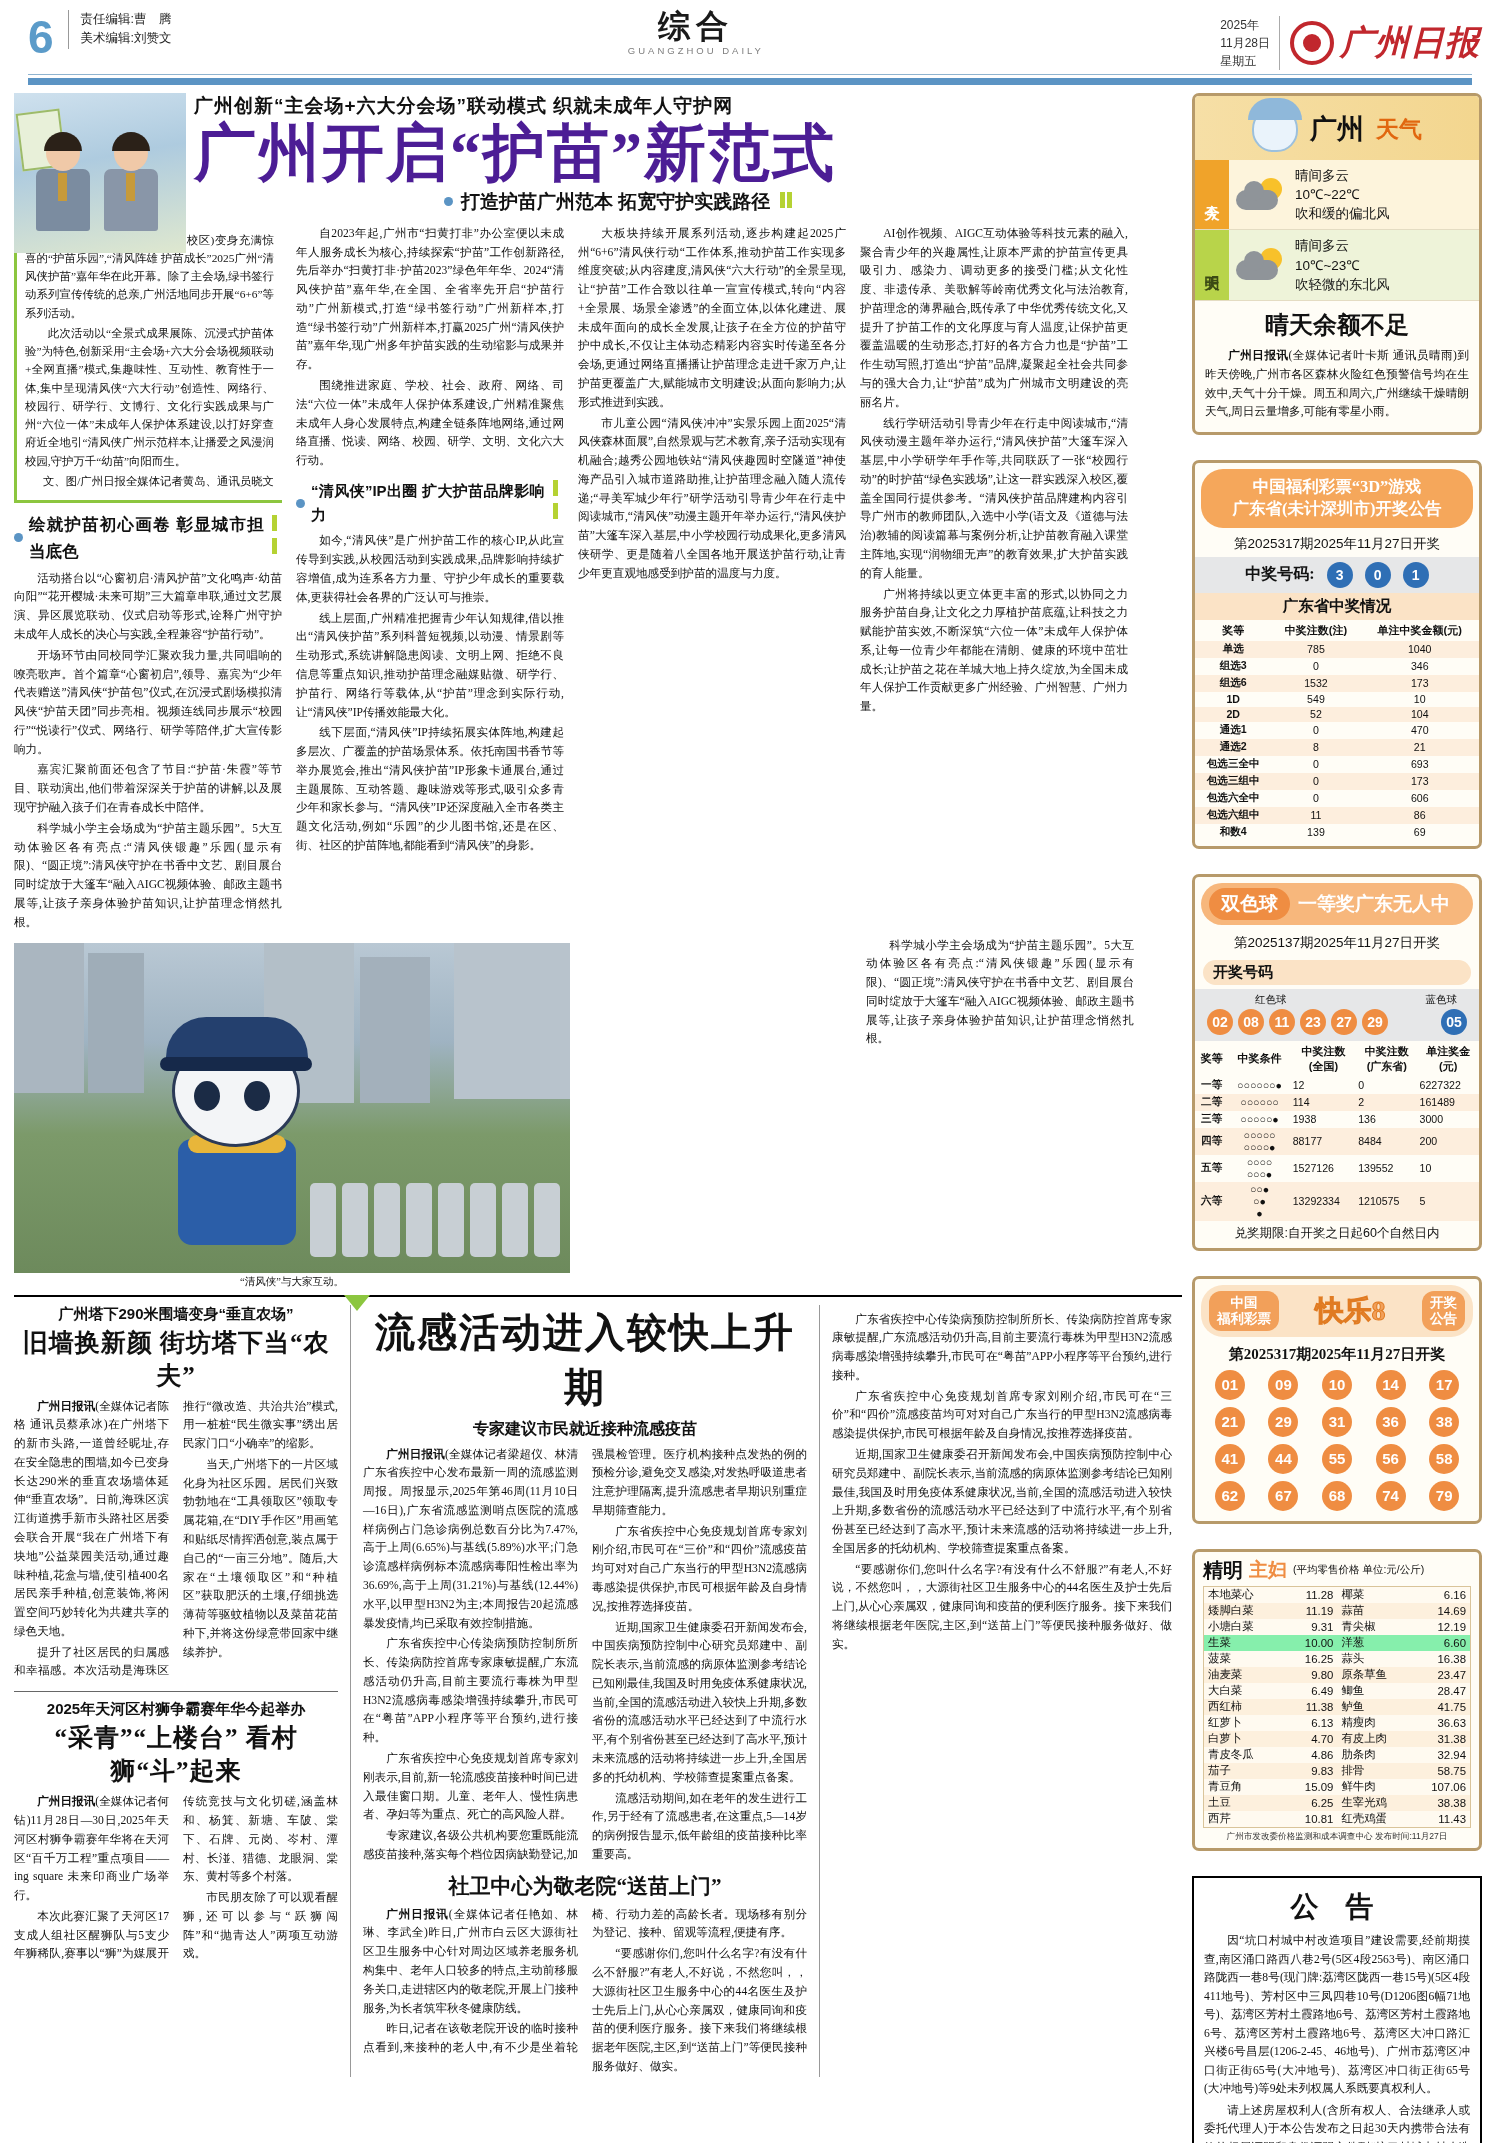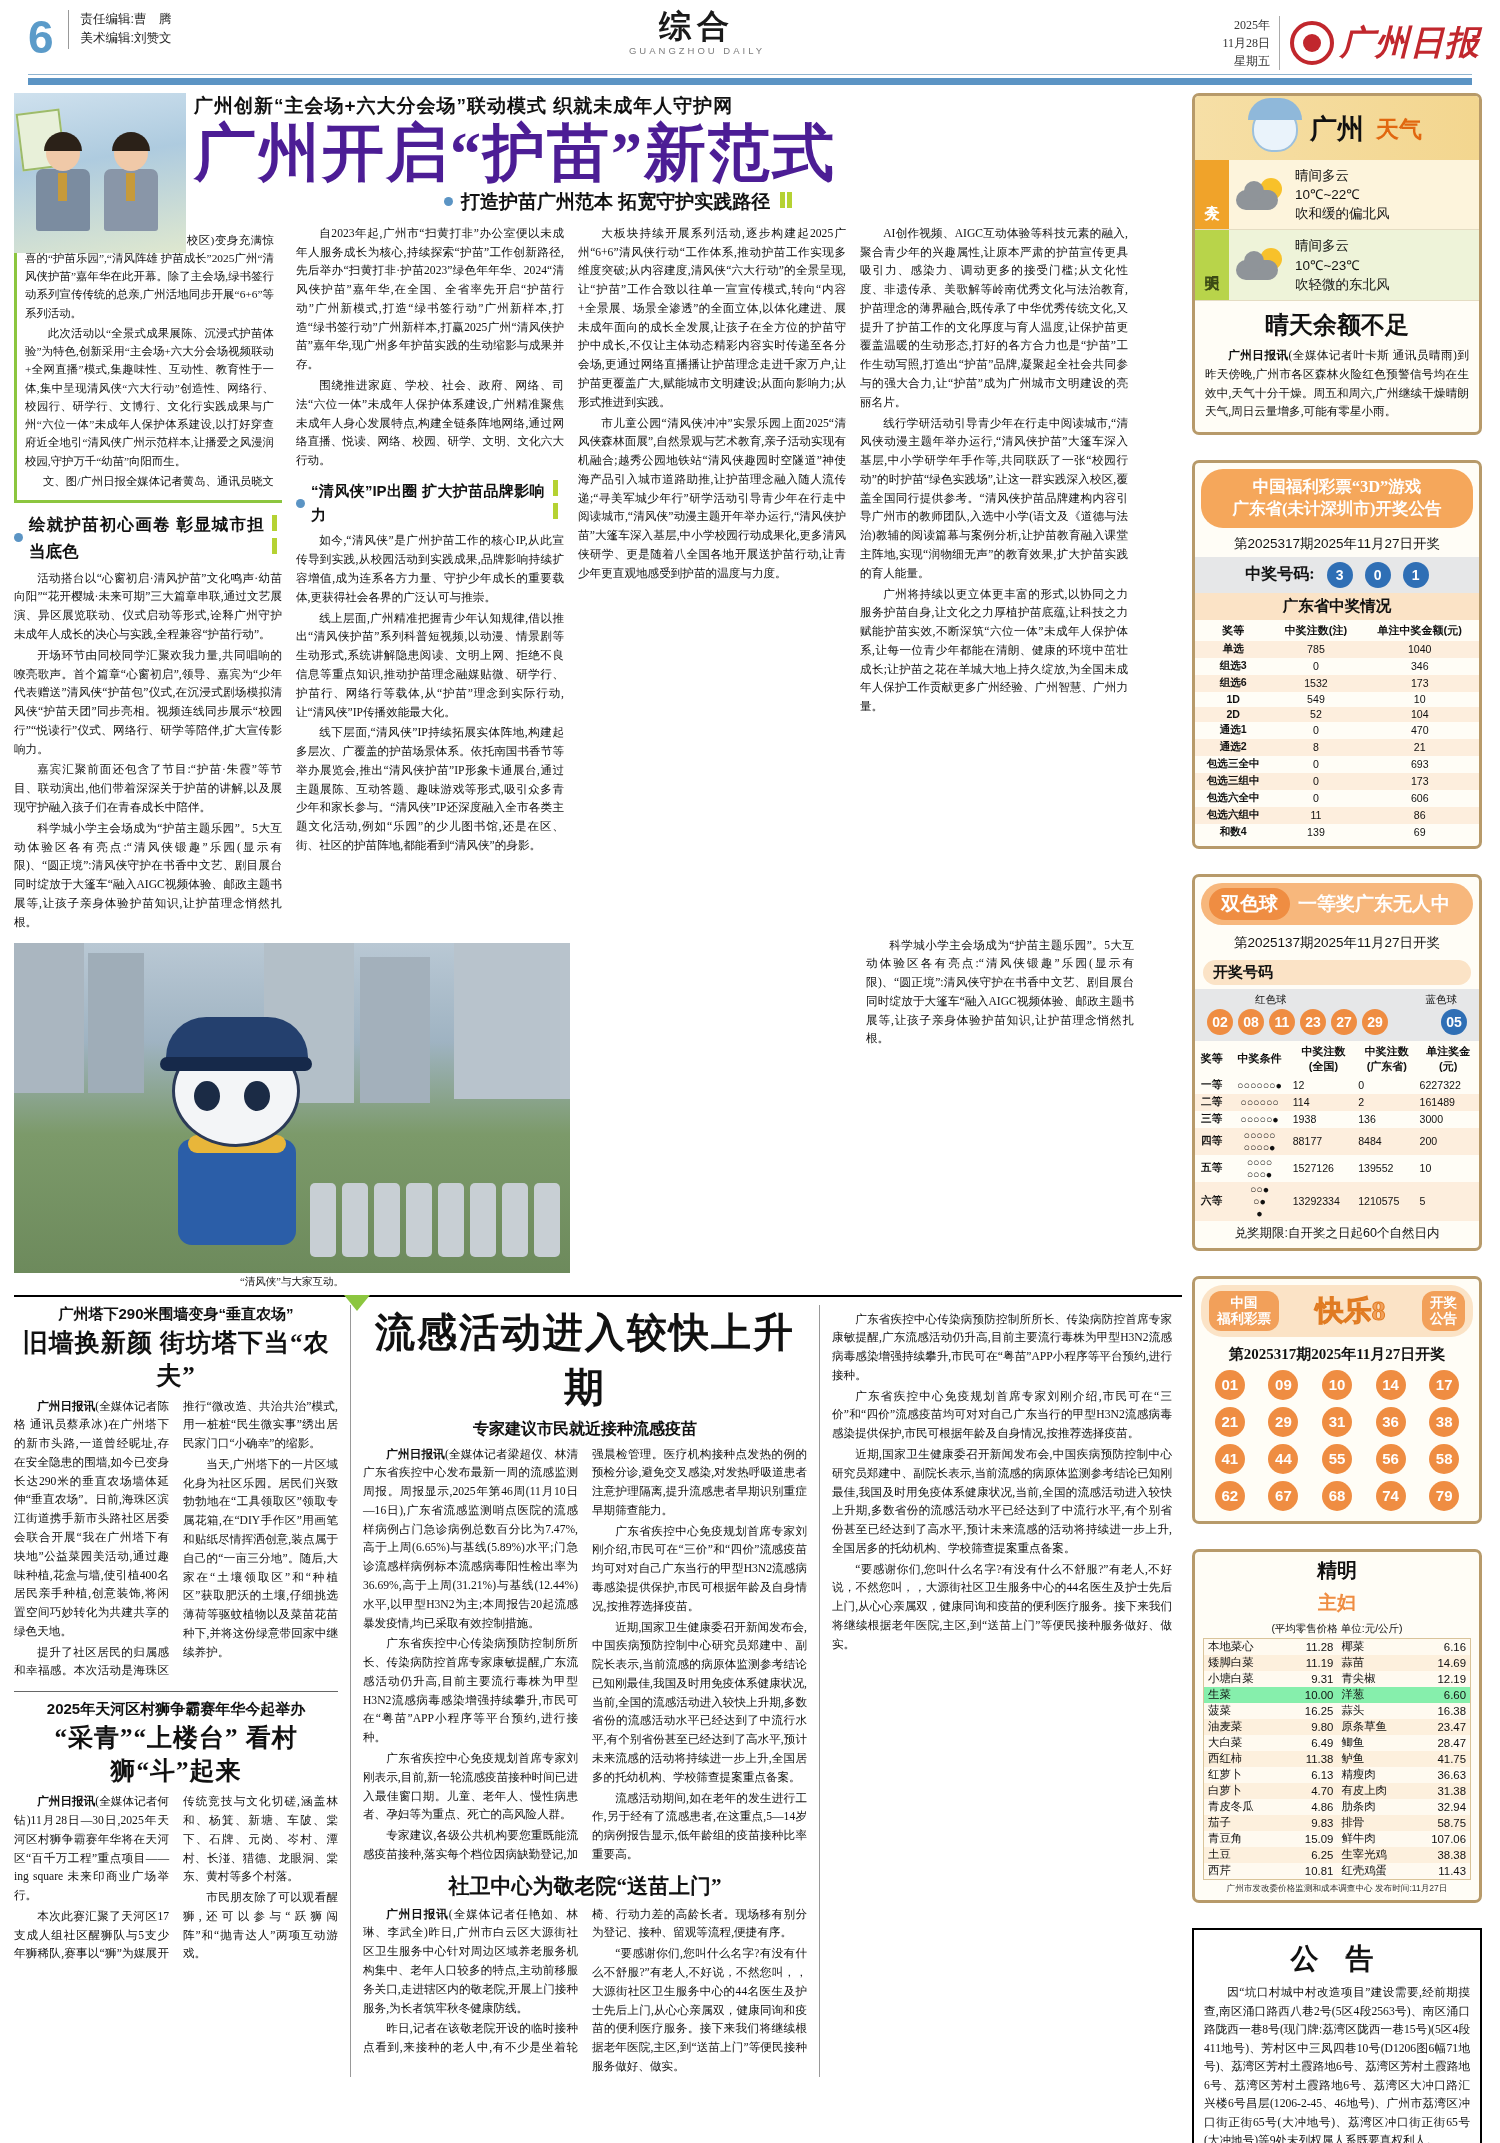--- a/index.html
+++ b/index.html
@@ -20,22 +20,22 @@
   .folio { font-family:"Liberation Sans",sans-serif; font-size:46px; font-weight:bold;
            color:#5b9bc9; line-height:1; padding:4px 14px 0 14px; }
   .editors { border-left:1px solid #999; padding-left:12px; font-size:12.5px;
              line-height:1.55; color:#222; font-family:"Liberation Sans",sans-serif; }
   .mast-center { flex:1; text-align:center; position:relative; }
   .mast-title { font-size:32px; font-weight:bold; letter-spacing:6px; color:#1a1a1a;
                 font-family:"Liberation Serif",serif; line-height:1; }
   .mast-sub { font-size:9.5px; letter-spacing:3px; color:#7d7d7d; margin-top:3px;
               font-family:"Liberation Sans",sans-serif; }
   .mast-right { display:flex; align-items:center; gap:10px; padding-right:6px; padding-top:6px; }
-  .mast-date { font-size:12px; line-height:1.5; text-align:right; color:#333;
-               font-family:Liberation Serif, serif; border-right:1px solid #aaa;
+  .mast-date { font-size:12px; line-height:1.5; text-align:left; color:#333;
+               font-family:Liberation Sans, sans-serif; border-right:1px solid #aaa;
                padding-right:9px; }
   .logo-wrap { display:flex; align-items:center; gap:6px; }
   .logo-mark { width:44px; height:44px; border-radius:50%; border:4px solid #c1272d;
                position:relative; }
   .logo-mark:after { content:""; position:absolute; left:9px; top:9px; width:18px; height:18px;
                border-radius:50%; background:#c1272d; }
   .logo-text { font-size:34px; font-weight:bold; color:#c1272d; letter-spacing:1px;
                font-family:"Liberation Serif",serif; font-style:italic; }
 
   .rule-thin { height:1px; background:#8fb4d0; margin:0 14px; }
@@ -184,21 +184,21 @@
               padding:6px 8px; display:flex; align-items:center; justify-content:space-between; }
   .kl8-sq { background:#f2a05a; color:#fff; font-size:13.5px; font-weight:bold; line-height:1.2;
             border-radius:12px; padding:4px 8px; text-align:center; font-family:"Liberation Serif",serif; }
   .kl8-logo { font-size:28px; font-weight:bold; color:#f2a05a; -webkit-text-stroke:1px #e07b22;
               font-family:"Liberation Serif",serif; }
   .kl8-issue { text-align:center; font-size:15px; font-weight:bold; padding:2px 0 4px 0;
                font-family:"Liberation Serif",serif; }
   .kl8-grid { display:grid; grid-template-columns:repeat(5,1fr); gap:7px 4px; padding:2px 10px 10px 10px; }
   .kl8-grid .ball { width:30px; height:30px; font-size:15px; margin:0 auto; }
 
-  .veg-head { display:flex; align-items:center; gap:6px; padding:5px 8px 2px 8px;flex-direction:column; }
+  .veg-head { display:flex; align-items:center; gap:6px; padding:5px 8px 2px 8px; }
   .veg-h1 { font-size:20px; font-weight:bold; font-family:"Liberation Serif",serif; }
   .veg-h2 { font-size:19px; font-weight:bold; color:#ef8d42; font-family:"Liberation Serif",serif; }
   .veg-h3 { font-size:10.5px; font-family:"Liberation Sans",sans-serif; }
   table.veg { width:calc(100% - 16px); margin:0 8px; border-collapse:collapse; font-size:11.4px;
               border:1px solid #d9c49a; font-family:"Liberation Sans",sans-serif; background:#fffaf0; }
   table.veg td { padding:0.5px 4px; }
   table.veg td.n { text-align:right; width:52px; }
   .veg-foot { font-size:8.6px; text-align:center; padding:3px 4px 5px 4px; color:#333;
               font-family:"Liberation Sans",sans-serif; }
 

